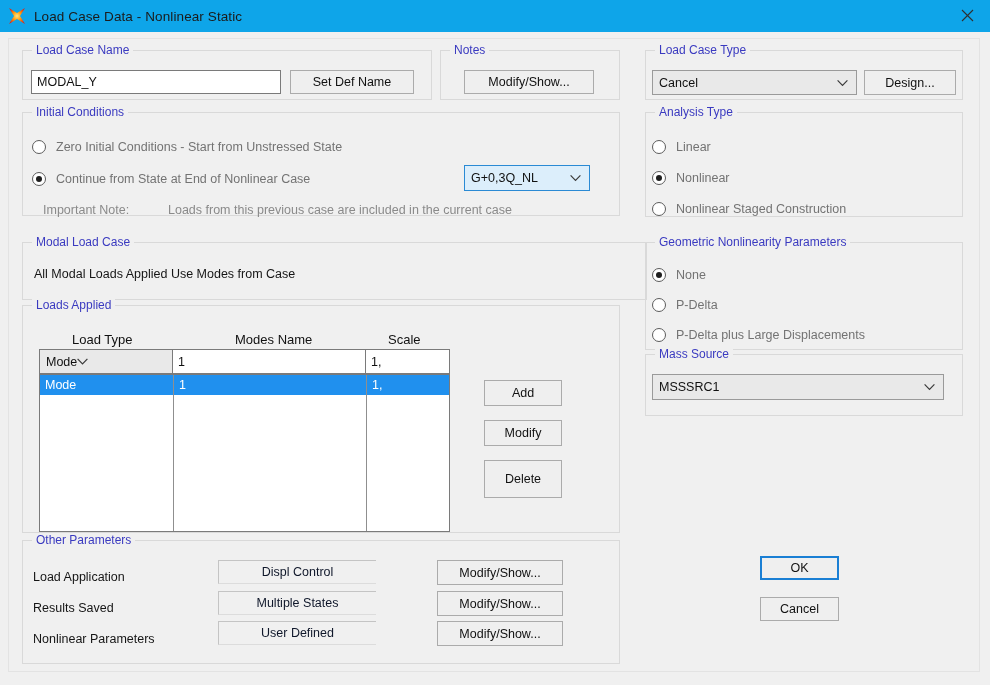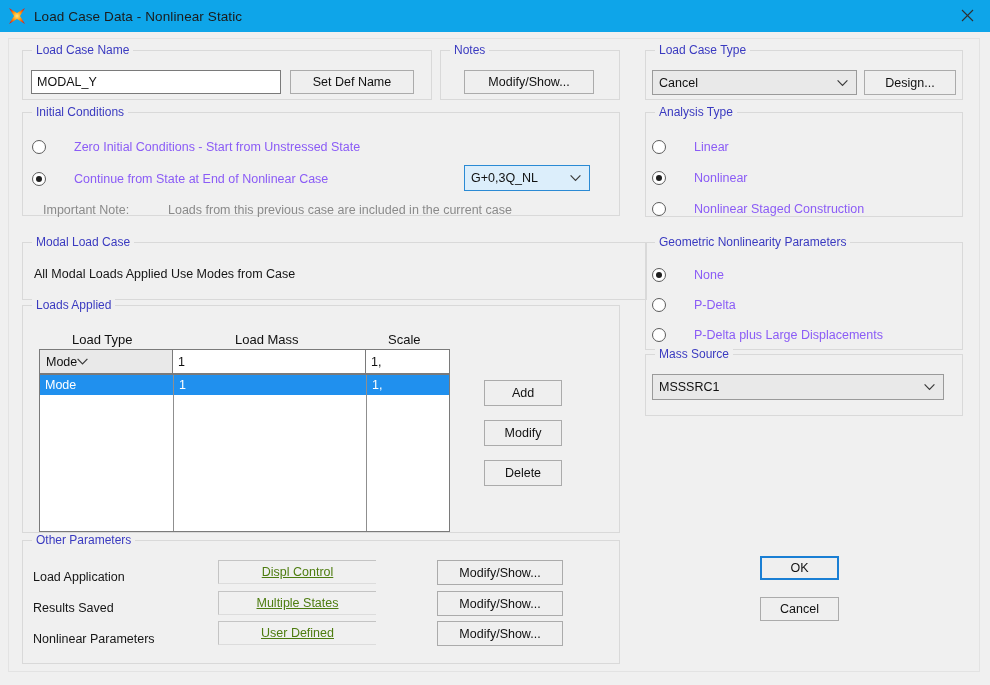--- a/index.html
+++ b/index.html
@@ -165,21 +165,21 @@
     margin-right: 10px;
   }
   .radio.on::after {
     content: "";
     position: absolute;
     left: 3px; top: 3px;
     width: 6px; height: 6px;
     border-radius: 50%;
     background: #1e1e1e;
   }
-  .radio-row .rtext { font-size: 12.5px; color: #8b5cf6; margin-left: 18px; }
+  .radio-row .rtext { font-size: 12.5px; color: #737373; }
   .lt-editrow {
     position: absolute;
     display: flex;
     height: 25px;
   }
   .lt-cell-combo {
     background: #e9e9e9;
     border: 1px solid #7a7a7a;
     box-sizing: border-box;
     display: flex; align-items: center;
@@ -228,22 +228,21 @@
     background: #f0f0f0;
     border-top: 1px solid #c4c4c4;
     border-left: 1px solid #c4c4c4;
     border-bottom: 1px solid #dcdcdc;
     border-right: none;
     box-sizing: border-box;
     display: flex;
     align-items: center;
     justify-content: center;
     font-size: 12.5px;
-    color: #4d7c0f;
-    text-decoration: underline;
+    color: #0f172a;
   }
 </style>
 </head>
 <body>
 
 <div class="titlebar">
   <span class="app-icon">
     <svg width="18" height="18" viewBox="0 0 18 18">
       <defs>
         <radialGradient id="starg" cx="50%" cy="50%" r="60%">
@@ -347,21 +346,21 @@
   </div>
   <div class="radio-row" style="left:652px; top:296px;">
     <span class="radio"></span>
     <span class="rtext">P-Delta plus Large Displacements</span>
   </div>
 
   <div class="group" style="left:22px; top:273px; width:598px; height:228px;">
     <span class="legend">Loads Applied</span>
   </div>
   <div class="lbl hdr" style="left:72px; top:300px;">Load Type</div>
-  <div class="lbl hdr" style="left:235px; top:300px;">Load Mass</div>
+  <div class="lbl hdr" style="left:235px; top:300px;">Modes Name</div>
   <div class="lbl hdr" style="left:388px; top:300px;">Scale</div>
 
   <div class="lt-editrow" style="left:39px; top:317px;">
     <div class="lt-cell-combo" style="width:134px;">
       <span>Mode</span>
       <span class="chev">
         <svg class="chev-glyph" viewBox="0 0 11 7">
             <path d="M0.6 0.8 L5.5 5.8 L10.4 0.8" fill="none" stroke="#3a3a3a" stroke-width="1.2"></path>
           </svg>
       </span>
@@ -377,21 +376,21 @@
     <div class="lt-col" style="width:193px;">
       <div class="lt-rowcell sel">1</div>
     </div>
     <div class="lt-col" style="width:82px;">
       <div class="lt-rowcell sel">1,</div>
     </div>
   </div>
 
   <div class="btn" style="left:484px; top:348px; width:78px; height:26px;">Add</div>
   <div class="btn" style="left:484px; top:388px; width:78px; height:26px;">Modify</div>
-  <div class="btn" style="left:484px; top:428px; width:78px; height:26px;text-align:center;">Delete</div>
+  <div class="btn" style="left:484px; top:428px; width:78px; height:38px;text-align:center;">Delete</div>
 
   <div class="group" style="left:645px; top:322px; width:318px; height:62px;">
     <span class="legend">Mass Source</span>
   </div>
   <div class="combo" style="left:652px; top:342px; width:292px; height:26px;">
     <span>MSSSRC1</span>
     <span class="chev">
       <svg class="chev-glyph" viewBox="0 0 11 7">
           <path d="M0.6 0.8 L5.5 5.8 L10.4 0.8" fill="none" stroke="#3a3a3a" stroke-width="1.2"></path>
         </svg>

